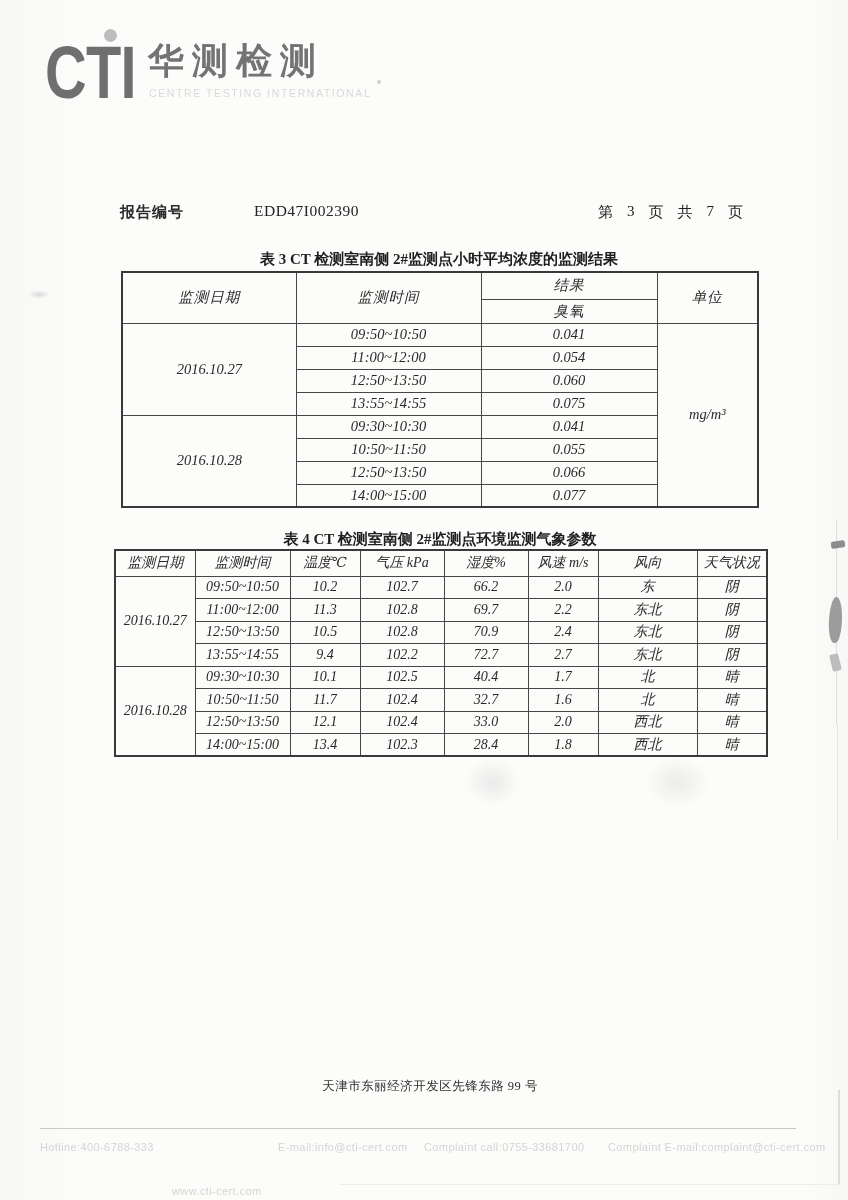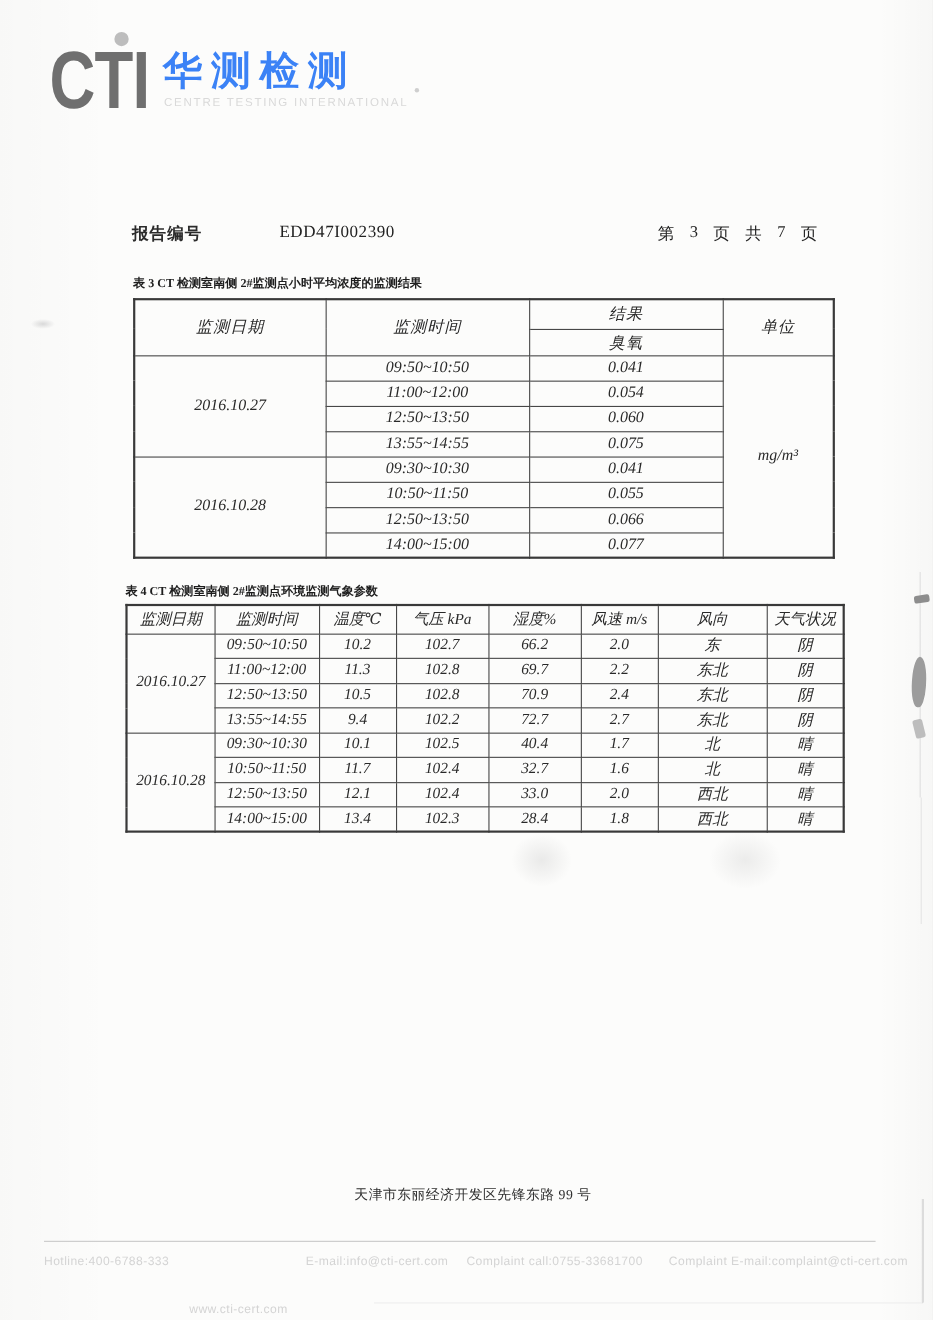--- a/index.html
+++ b/index.html
@@ -24,23 +24,23 @@
     font-family:"Liberation Sans","DejaVu Sans",sans-serif;
     font-weight:800; font-size:74px; line-height:1; letter-spacing:-1px;
     color:#6f6f6f; transform:scaleX(0.78); transform-origin:left top;
   }
   .logo-dot {
     position:absolute; left:104px; top:29px; width:13px; height:13px;
     border-radius:50%; background:#bdbdbd;
   }
   .logo-cn {
     position:absolute; left:148px; top:46px;
-    font-family:Liberation Sans, sans-serif;
+    font-family:Liberation Mono, monospace;
     font-weight:700; font-size:36px; line-height:1; letter-spacing:8px;
-    color:#3b82f6;
+    color:#737373;
   }
   .logo-en {
     position:absolute; left:149px; top:87px;
     font-family:"Liberation Sans","DejaVu Sans",sans-serif;
     font-size:10.5px; letter-spacing:1.6px; color:#d9d9d9;
   }
 
   
   .doc-title {
     position:absolute; left:0; right:0; top:136px;
@@ -55,21 +55,21 @@
   .meta-number {
     position:absolute; left:254px; top:202px;
     font-size:15.5px; letter-spacing:0.5px; color:#222;
   }
   .page-info {
     position:absolute; left:598px; top:203px;
     display:flex; gap:14px; font-size:15px; color:#222;
   }
 
   
-  .tbl-caption { position:absolute; font-size:11px; font-weight:700; color:#1e1e1e; }
+  .tbl-caption { position:absolute; text-align:center; font-size:15px; font-weight:700; color:#1e1e1e; }
   #t3-caption { left:121px; width:636px; top:250px; }
   #t4-caption { left:114px; width:652px; top:530px; }
 
   table { position:absolute; border-collapse:collapse; table-layout:fixed;
           font-family:"Liberation Serif","DejaVu Serif",serif;font-style:italic; }
   #t3 { left:121px; top:271px; width:636px; font-size:14.5px; border:2px solid #393939; }
   #t4 { left:114px; top:549px; width:652px; font-size:14px;  border:2px solid #393939; }
   td { border:1.4px solid #474747; text-align:center; vertical-align:middle;
        padding:0; color:#292929; overflow:hidden; }
   .hcell { letter-spacing:1px; }

